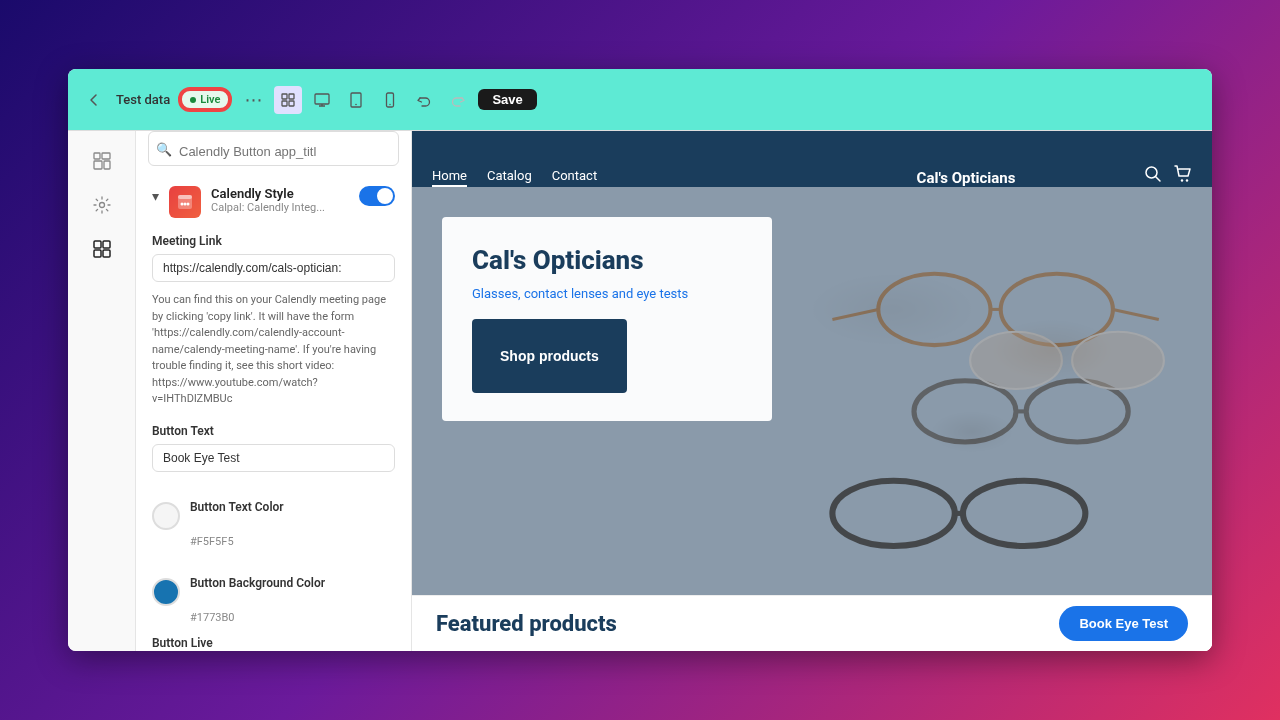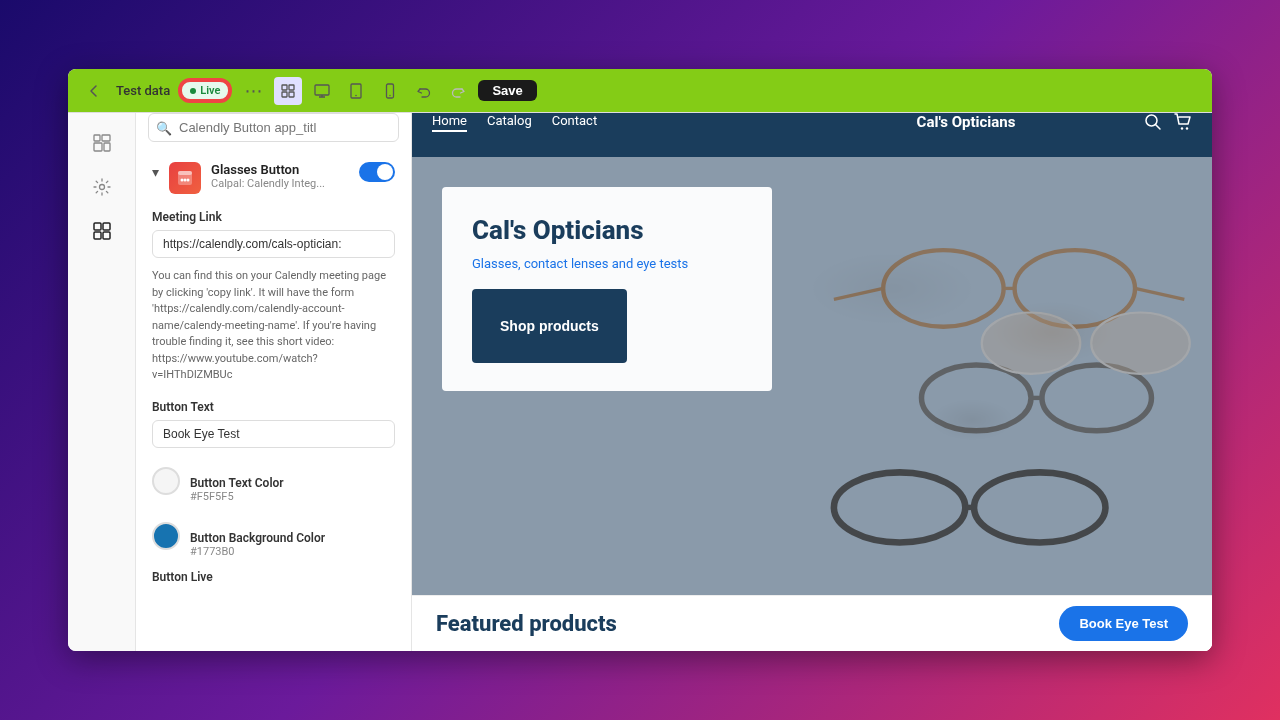--- a/index.html
+++ b/index.html
@@ -18,22 +18,22 @@
       height: 582px;
       background: #fff;
       border-radius: 8px;
       display: flex;
       flex-direction: column;
       overflow: hidden;
       box-shadow: 0 8px 32px rgba(0,0,0,0.4);
     }
     
     .browser-toolbar {
-      height: 44px;
-      background: #84cc16;
+      height: 62px;
+      background: #5eead4;
       border-bottom: 1px solid #ddd;
       display: flex;
       align-items: center;
       padding: 0 12px;
       gap: 8px;
       flex-shrink: 0;
     }
     .toolbar-back-icon {
       width: 28px; height: 28px;
       display: flex; align-items: center; justify-content: center;
@@ -149,21 +149,21 @@
       color: #222;
     }
     .panel-search {
       margin: 0 12px 12px;
       position: relative;
     }
     .panel-search input {
       width: 100%;
       border: 1px solid #ddd;
       border-radius: 6px;
-      padding: 6px 10px 6px 30px;
+      padding: 12px 10px 6px 30px;
       font-size: 13px;
       color: #333;
       outline: none;
     }
     .panel-search-icon {
       position: absolute;
       left: 8px; top: 50%;
       transform: translateY(-50%);
       color: #999; font-size: 13px;
     }
@@ -237,42 +237,42 @@
       padding: 8px 16px 4px;
     }
     .color-swatch {
       width: 28px; height: 28px;
       border-radius: 50%;
       border: 2px solid #ddd;
       cursor: pointer;
       flex-shrink: 0;
     }
     .color-label { font-size: 12px; font-weight: 600; color: #333; margin-top: 16px; }
-    .color-hex { font-size: 11px; color: #888; }
+    .color-hex { font-size: 11px; color: #888; margin-top: 21px; }
     
     .preview-area {
       flex: 1;
       background: #f0f0f0;
       overflow: hidden;
       display: flex;
       flex-direction: column;
     }
     
     .store-preview {
       flex: 1;
       background: #fff;
       overflow: hidden;
       display: flex;
       flex-direction: column;
     }
     .store-nav {
       background: #1a3d5c;
-      height: 44px;
-      display: flex;
-      align-items: flex-start;
+      height: 56px;
+      display: flex;
+      align-items: flex-end;
       padding: 0 20px;
       gap: 0;
     }
     .store-nav-links {
       display: flex;
       gap: 20px;
       flex: 1;
     }
     .store-nav-link {
       font-size: 13px;
@@ -477,21 +477,21 @@
         <div class="embed-logo">
           <svg width="18" height="18" viewBox="0 0 18 18">
             <rect x="2" y="2" width="14" height="14" rx="2" fill="white" opacity="0.3"></rect>
             <rect x="2" y="2" width="14" height="4" rx="2" fill="white" opacity="0.5"></rect>
             <circle cx="6" cy="11" r="1.5" fill="white"></circle>
             <circle cx="9" cy="11" r="1.5" fill="white"></circle>
             <circle cx="12" cy="11" r="1.5" fill="white"></circle>
           </svg>
         </div>
         <div class="embed-info">
-          <div class="embed-name">Glasses Button</div>
+          <div class="embed-name">Calendly Style</div>
           <div class="embed-sub">Calpal: Calendly Integ...</div>
         </div>
         <div class="toggle-switch"></div>
       </div>
 
       <div class="panel-section">
         <div class="panel-label">Meeting Link</div>
         <input type="text" class="panel-input" value="https://calendly.com/cals-optician:" style="">
       </div>
 

